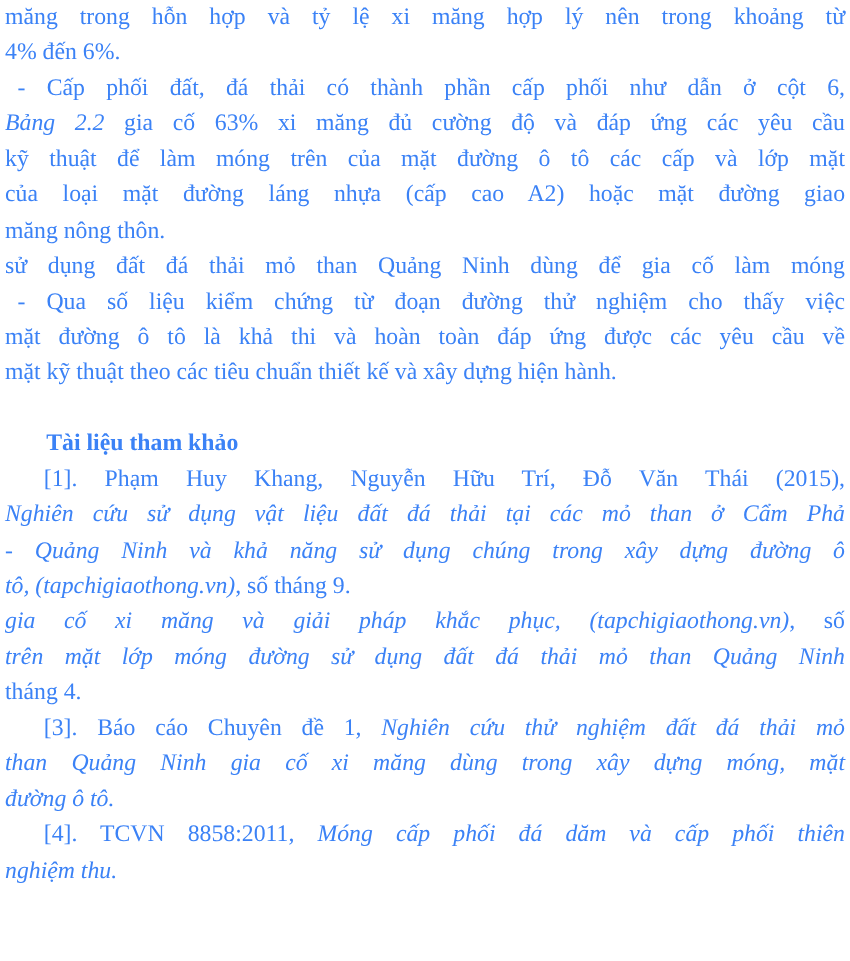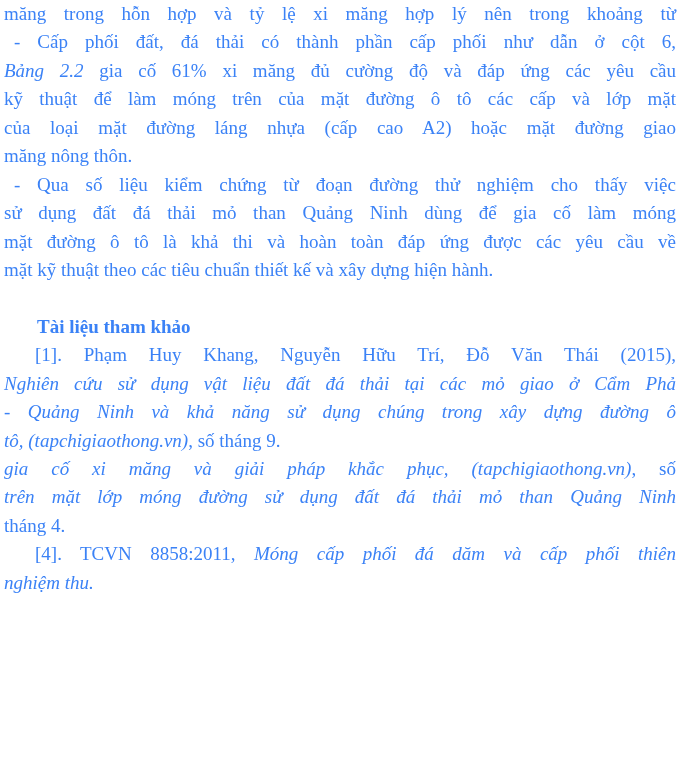--- a/index.html
+++ b/index.html
@@ -56,55 +56,61 @@
       white-space: pre;
     }
   </style>
 </head>
 <body>
 
 <div class="page">
 
   <div>
     <div class="line"><span style="white-space: normal;">măng trong hỗn hợp và tỷ lệ xi măng hợp lý nên trong khoảng từ</span></div>
+    <div class="line last"><span>4% đến 6%.</span></div>
   </div>
 
   <div>
     <div class="line indent"><span style="white-space: normal;">- Cấp phối đất, đá thải có thành phần cấp phối như dẫn ở cột 6,</span></div>
-    <div class="line"><span style="white-space:normal"><i>Bảng 2.2</i><span> gia cố 61% xi măng đủ cường độ và đáp ứng các yêu cầu</span></span></div>
+    <div class="line"><span style="white-space:normal"><i>Bảng 2.2</i><span> gia cố 63% xi măng đủ cường độ và đáp ứng các yêu cầu</span></span></div>
     <div class="line"><span style="white-space: normal; margin-top: 24px;">kỹ thuật để làm móng trên của mặt đường ô tô các cấp và lớp mặt</span></div>
     <div class="line"><span style="white-space: normal;">của loại mặt đường láng nhựa (cấp cao A2) hoặc mặt đường giao</span></div>
     <div class="line last"><span>măng nông thôn.</span></div>
   </div>
 
   <div>
+    <div class="line"><span style="white-space: normal;">sử dụng đất đá thải mỏ than Quảng Ninh dùng để gia cố làm móng</span></div>
     <div class="line indent"><span style="white-space: normal;">- Qua số liệu kiểm chứng từ đoạn đường thử nghiệm cho thấy việc</span></div>
-    <div class="line"><span style="white-space: normal;">sử dụng đất đá thải mỏ than Quảng Ninh dùng để gia cố làm móng</span></div>
     <div class="line"><span style="white-space: normal; margin-top: 36px;">mặt đường ô tô là khả thi và hoàn toàn đáp ứng được các yêu cầu về</span></div>
     <div class="line last"><span>mặt kỹ thuật theo các tiêu chuẩn thiết kế và xây dựng hiện hành.</span></div>
   </div>
 
   <div class="blank"></div>
 
   <div>
     <div class="line heading">Tài liệu tham khảo</div>
 
     <div>
       <div class="line ref-indent"><span style="white-space: normal;">[1]. Phạm Huy Khang, Nguyễn Hữu Trí, Đỗ Văn Thái (2015),</span></div>
-      <div class="line"><i style="white-space: normal;">Nghiên cứu sử dụng vật liệu đất đá thải tại các mỏ giao ở Cẩm Phả</i></div>
+      <div class="line"><i style="white-space: normal;">Nghiên cứu sử dụng vật liệu đất đá thải tại các mỏ than ở Cẩm Phả</i></div>
       <div class="line"><i style="white-space: normal;">- Quảng Ninh và khả năng sử dụng chúng trong xây dựng đường ô</i></div>
       <div class="line last"><i>tô, (tapchigiaothong.vn)</i><span>, số tháng 9.</span></div>
     </div>
 
     <div>
       <div class="line"><span style="white-space:normal"><i>gia cố xi măng và giải pháp khắc phục, (tapchigiaothong.vn)</i><span>, số</span></span></div>
       <div class="line"><i style="white-space: normal;">trên mặt lớp móng đường sử dụng đất đá thải mỏ than Quảng Ninh</i></div>
       <div class="line last"><span>tháng 4.</span></div>
     </div>
 
+    <div>
+      <div class="line ref-indent"><span style="white-space:normal"><span>[3]. Báo cáo Chuyên đề 1, </span><i>Nghiên cứu thử nghiệm đất đá thải mỏ</i></span></div>
+      <div class="line"><i style="white-space: normal;">than Quảng Ninh gia cố xi măng dùng trong xây dựng móng, mặt</i></div>
+      <div class="line last"><i>đường ô tô.</i></div>
+    </div>
 
     <div>
       <div class="line ref-indent"><span style="white-space:normal"><span>[4]. TCVN 8858:2011, </span><i>Móng cấp phối đá dăm và cấp phối thiên</i></span></div>
       <div class="line last"><i>nghiệm thu.</i></div>
     </div>
   </div>
 
 </div>
 
 </body></html>

